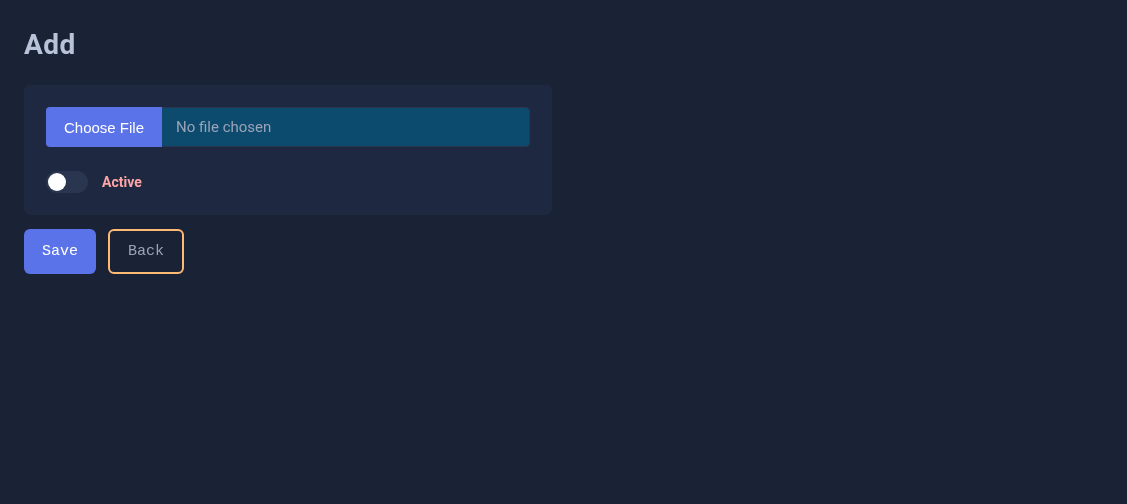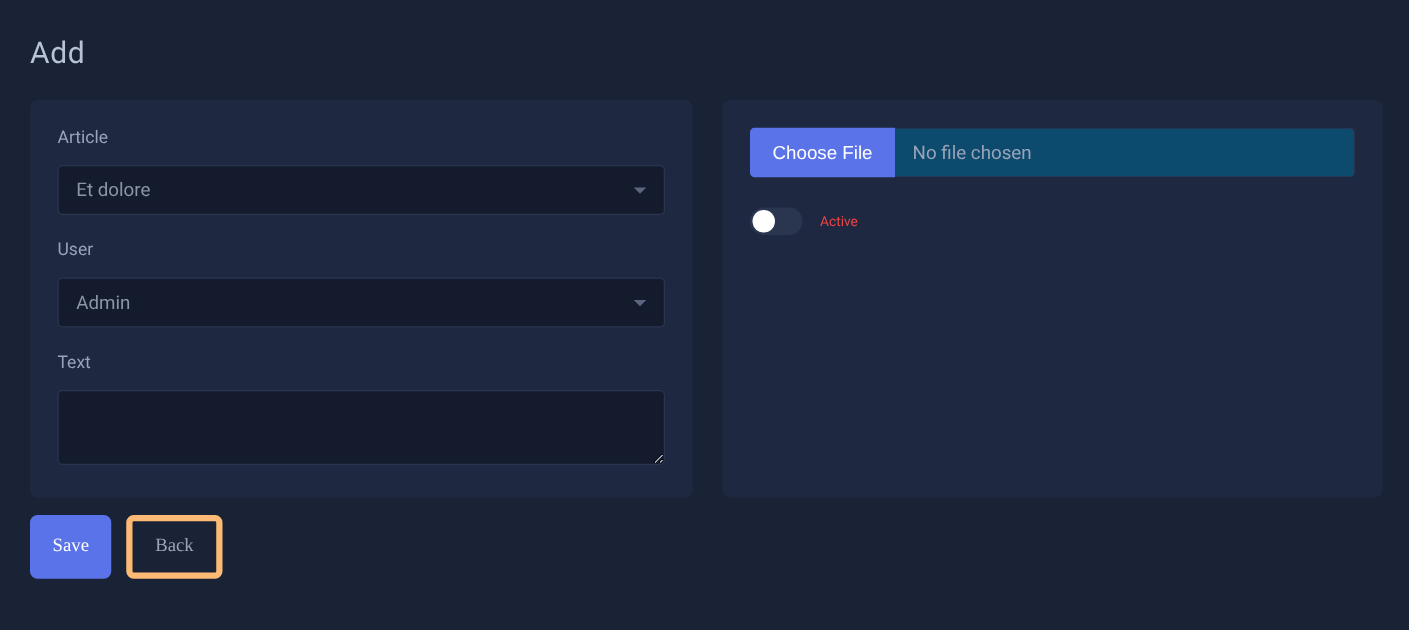--- a/index.html
+++ b/index.html
@@ -11,22 +11,22 @@
     body {
       background-color: #1a2235;
       font-family: -apple-system, BlinkMacSystemFont, 'Segoe UI', Roboto, sans-serif;
       color: #8b95a8;
       width: 1127px;
       height: 504px;
       overflow: hidden;
     }
     
     .page-title {
-      font-size: 24px;
-      font-weight: 400;
+      font-size: 28px;
+      font-weight: 700;
       color: #b8c2d8;
       padding: 28px 24px 24px;
       letter-spacing: 0.5px;
     }
     
     .content {
       display: flex;
       gap: 24px;
       padding: 0 24px;
     }
@@ -152,81 +152,58 @@
       width: 18px;
       height: 18px;
       background-color: #ffffff;
       border-radius: 50%;
       position: absolute;
       top: 2px;
       left: 2px;
     }
     
     .toggle-label {
-      font-size: 11px;
-      color: #ef4444;
+      font-size: 14px;
+      color: #fca5a5;
+      font-weight: bold;
     }
     
     .button-row {
       display: flex;
       gap: 12px;
       padding: 14px 24px 0;
     }
     
     .btn {
       padding: 12px 18px;
       border-radius: 6px;
       font-size: 15px;
       cursor: pointer;
       border: none;
-      font-family: Liberation Serif, serif;
+      font-family: Liberation Mono, monospace;
     }
     
     .btn-primary {
       background-color: #5b73e8;
       color: #ffffff;
     }
     
     .btn-secondary {
       background-color: transparent;
       color: #9aa3b8;
-      border: 5px solid #fdba74;
+      border: 2px solid #fdba74;
     }
   </style>
 </head>
 <body>
 
 <h1 class="page-title">Add</h1>
 
 <div class="content">
 
-  <div class="card card-left">
-
-    <div class="form-group">
-      <label class="form-label">Article</label>
-      <div class="select-wrapper">
-        <span class="select-value">Et dolore</span>
-        <span class="chevron-icon"></span>
-      </div>
-    </div>
-
-    <div class="form-group">
-      <label class="form-label">User</label>
-      <div class="select-wrapper">
-        <span class="select-value">Admin</span>
-        <span class="chevron-icon"></span>
-      </div>
-    </div>
-
-    <div class="form-group">
-      <label class="form-label">Text</label>
-      <textarea class="textarea" style=""></textarea>
-    </div>
-
-  </div>
 
   <div class="card card-right">
 
     <div class="form-group">
       <div class="file-input-wrapper">
         <button class="file-button">Choose File</button>
         <div class="file-name">No file chosen</div>
       </div>
     </div>
 

